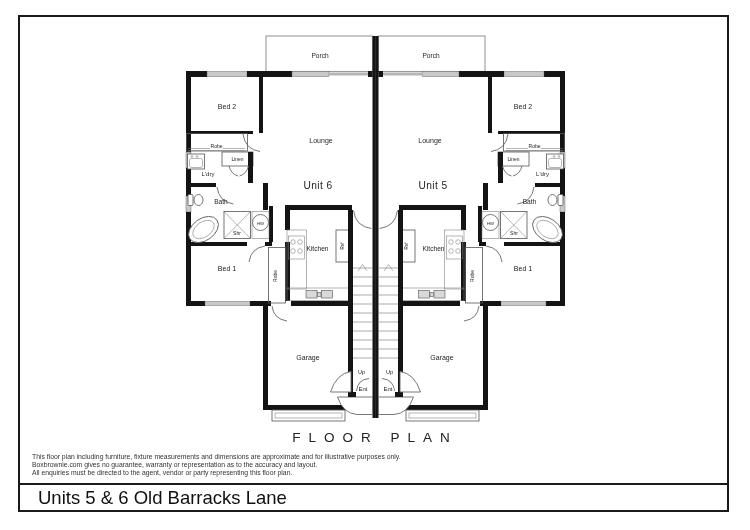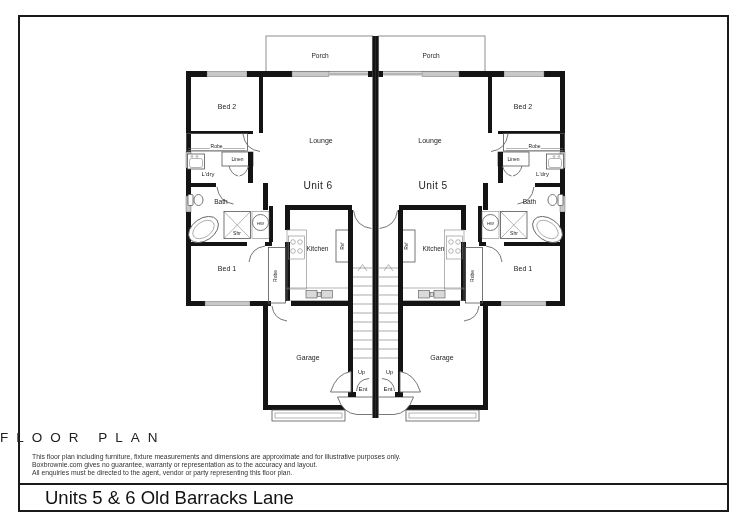--- a/index.html
+++ b/index.html
@@ -2,22 +2,22 @@
 <html><head>
 <meta charset="utf-8">
 <style>
   html,body{margin:0;padding:0;background:#fff;}
   .page{position:relative;width:750px;height:530px;background:#fff;overflow:hidden;
         font-family:"Liberation Sans",sans-serif;}
   .frame{position:absolute;left:18px;top:15px;width:711px;height:497px;
          border:2px solid #1a1a1a;box-sizing:border-box;background:#fff;}
   .address-bar{position:absolute;left:0;right:0;bottom:0;height:25px;
          border-top:2px solid #1a1a1a;display:flex;align-items:center;
-         padding-left:25px;font-size:18.5px;color:#111;background:#fff;}
-  .plan-heading{position:absolute;left:0;right:0;top:430px;
+         padding-left:18px;font-size:18.5px;color:#111;background:#fff;}
+  .plan-heading{position:absolute;left:0;right:0;top:430px;text-align:center;
          font-size:13.5px;letter-spacing:8px;color:#222;font-weight:500;}
   .disclaimer{position:absolute;left:32px;top:453px;font-size:6.8px;
          line-height:8.2px;color:#333;}
   svg{position:absolute;left:0;top:0;}
   
   .wall{fill:#141414;}
   .win{fill:#c8c8c8;stroke:#555;stroke-width:.4;}
   .glite{fill:#b5b5b5;}
   .porchline{fill:#fff;stroke:#999;stroke-width:1.1;}
   .thin{fill:none;stroke:#555;stroke-width:.8;}

